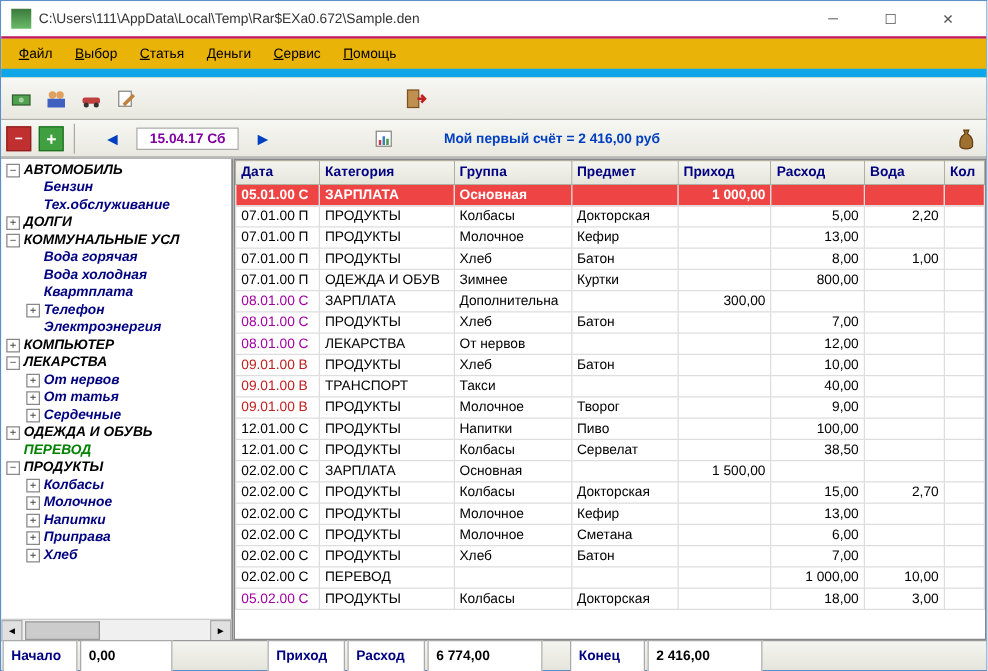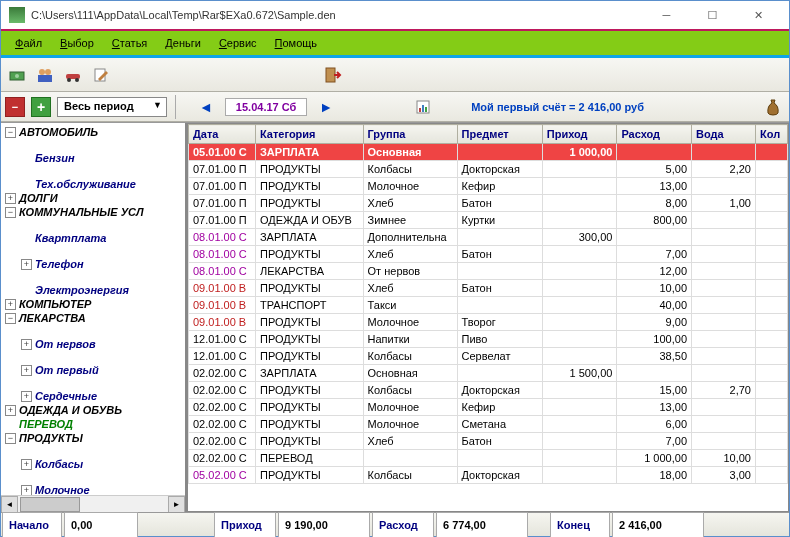--- a/index.html
+++ b/index.html
@@ -3,21 +3,21 @@
 <meta charset="utf-8">
 <style>
 * { box-sizing: border-box; margin: 0; padding: 0; font-family: Tahoma, sans-serif; font-size: 11px; }
 body { background: #f0f0f0; width: 790px; height: 537px; overflow: hidden; }
 .window { border: 1px solid #5a8fcc; background: #fff; height: 537px; display: flex; flex-direction: column; }
 .titlebar { background: #fff; height: 30px; display: flex; align-items: center; padding: 0 8px; border-bottom: 2px solid #be185d; }
 .titlebar .icon { width: 16px; height: 16px; background: linear-gradient(#3a7a3a,#6aba6a); margin-right: 6px; }
 .titlebar .title { flex: 1; color: #333; }
 .titlebar .winbtns { display: flex; gap: 1px; }
 .titlebar .winbtn { width: 45px; height: 24px; display:flex; align-items:center; justify-content:center; color:#555; }
-.menubar { background:#84cc16; padding: 4px 6px; display:flex; gap:2px; border-bottom:3px solid #0ea5e9;text-align:center; }
+.menubar { background:#eab308; padding: 4px 6px; display:flex; gap:2px; border-bottom:7px solid #0ea5e9;text-align:center; }
 .menubar .menuitem { padding: 2px 8px; cursor:default; color:#000; }
 .menubar .menuitem u { text-decoration: underline; }
 .toolbar { background: linear-gradient(#f7f7f3,#e9e8e0); border-bottom:1px solid #b0afa5; padding:3px 4px; display:flex; align-items:center; gap:4px; height:34px; }
 .tbtn { width:24px; height:24px; border:1px solid transparent; display:flex; align-items:center; justify-content:center; }
 .tbtn svg { width:18px; height:18px; }
 .toolbar .spacer { width: 200px; }
 .datebar { background: linear-gradient(#f7f7f3,#e9e8e0); border-bottom:1px solid #b0afa5; padding:2px 4px; display:flex; align-items:center; gap:6px; height:30px; }
 .minus { width:20px; height:20px; background:#c03030; color:#fff; display:flex; align-items:center; justify-content:center; font-weight:bold; border:1px solid #902020; }
 .plus { width:20px; height:20px; background:#40a040; color:#fff; display:flex; align-items:center; justify-content:center; font-weight:bold; border:1px solid #207020; font-size:14px; }
 .period-sel { border:1px solid #888; background:#fff; padding:2px 20px 2px 6px; position:relative; width:110px; height:20px; font-weight:bold; }
@@ -25,21 +25,21 @@
 .arrow { color:#0040c0; font-size:14px; padding:0 6px; cursor:pointer; font-weight:bold; }
 .datebox { border:1px solid #aaa; background:#fff; padding:2px 10px; color:#8000a0; font-weight:bold; }
 .account { color:#0040c0; font-weight:bold; margin-left: 30px;}
 .bag { width:16px; height:18px; margin-left:auto; margin-right:4px; }
 .body { flex:1; display:flex; overflow:hidden; border-top:1px solid #999; }
 .sidebar { width:186px; background:#fff; border-right:2px solid #888; display:flex; flex-direction:column; }
 .tree { flex:1; overflow:auto; padding:2px; }
 .tree-item { white-space:nowrap; padding:1px 2px; display:flex; align-items:center; cursor:default; }
 .tree-item .exp { width:11px; height:11px; border:1px solid #888; display:inline-flex; align-items:center; justify-content:center; font-size:9px; margin-right:3px; color:#444; line-height:1; }
 .tree-item .noexp { width:11px; margin-right:3px; display:inline-block; }
-.tree-item.level1 { padding-left: 18px; margin-top: 12px; }
+.tree-item.level1 { padding-left: 18px; }
 .tree-item .lbl { font-weight:bold; font-style:italic; color:#000080; }
 .tree-item.cat > .lbl { color:#000; }
 .tree-item.green > .lbl { color:#008000; }
 .scrollh { height:17px; background:#f0f0f0; border-top:1px solid #ccc; display:flex; align-items:center; }
 .scrollh .sbtn { width:17px; height:17px; background:#e0e0e0; border:1px solid #aaa; display:flex; align-items:center; justify-content:center; font-size:8px; }
 .scrollh .thumb { flex:0 0 60px; height:15px; background:#ccc; border:1px solid #999; margin:0 2px; }
 .scrollh .track { flex:1; }
 .main { flex:1; display:flex; flex-direction:column; overflow:hidden; background:#fff; }
 .grid { flex:1; overflow:auto; border:1px solid #888; }
 table { border-collapse:collapse; width:100%; }
@@ -110,21 +110,20 @@
         <svg viewBox="0 0 18 18">
           <rect x="2" y="2" width="9" height="14" fill="#c09050" stroke="#805020"></rect>
           <path d="M10 9 L16 9 M13 6 L16 9 L13 12" stroke="#c02020" stroke-width="2" fill="none"></path>
         </svg>
       </div>
   </div>
 
   <div class="datebar">
     <div class="minus">−</div>
     <div class="plus">+</div>
-    <div class="period-sel">Весь период</div>
     <div style="width:10px;border-left:1px solid #aaa;height:24px;margin:0 2px;"></div>
     <div class="arrow">◄</div>
     <div class="datebox">15.04.17 Сб</div>
     <div class="arrow">►</div>
     <div style="flex:0 0 60px"></div>
     <div class="tbtn">
         <svg viewBox="0 0 18 18">
           <rect x="3" y="3" width="12" height="12" fill="#fff" stroke="#888"></rect>
           <rect x="5" y="10" width="2" height="4" fill="#c04040"></rect>
           <rect x="8" y="7" width="2" height="7" fill="#4080c0"></rect>
@@ -155,20 +154,28 @@
           <div class="tree-item cat">
             <span class="exp">+</span>
             <span class="lbl">ДОЛГИ</span>
           </div>
           <div class="tree-item cat">
             <span class="exp">−</span>
             <span class="lbl">КОММУНАЛЬНЫЕ УСЛ</span>
           </div>
           <div class="tree-item level1">
             <span class="noexp"></span>
+            <span class="lbl">Вода горячая</span>
+          </div>
+          <div class="tree-item level1">
+            <span class="noexp"></span>
+            <span class="lbl">Вода холодная</span>
+          </div>
+          <div class="tree-item level1">
+            <span class="noexp"></span>
             <span class="lbl">Квартплата</span>
           </div>
           <div class="tree-item level1">
             <span class="exp">+</span>
             <span class="lbl">Телефон</span>
           </div>
           <div class="tree-item level1">
             <span class="noexp"></span>
             <span class="lbl">Электроэнергия</span>
           </div>
@@ -179,21 +186,21 @@
           <div class="tree-item cat">
             <span class="exp">−</span>
             <span class="lbl">ЛЕКАРСТВА</span>
           </div>
           <div class="tree-item level1">
             <span class="exp">+</span>
             <span class="lbl">От нервов</span>
           </div>
           <div class="tree-item level1">
             <span class="exp">+</span>
-            <span class="lbl">От первый</span>
+            <span class="lbl">От татья</span>
           </div>
           <div class="tree-item level1">
             <span class="exp">+</span>
             <span class="lbl">Сердечные</span>
           </div>
           <div class="tree-item cat">
             <span class="exp">+</span>
             <span class="lbl">ОДЕЖДА И ОБУВЬ</span>
           </div>
           <div class="tree-item cat green">
@@ -458,23 +465,20 @@
     <div class="stat-cell" style="width:60px">
         <span class="stat-lbl">Начало</span>
       </div>
     <div class="stat-cell">
         <span class="stat-val">0,00</span>
       </div>
     <div style="width:74px"></div>
     <div class="stat-cell" style="width:62px">
         <span class="stat-lbl">Приход</span>
       </div>
-    <div class="stat-cell" style="width:92px">
-        <span class="stat-val">9 190,00</span>
-      </div>
     <div class="stat-cell" style="width:62px">
         <span class="stat-lbl">Расход</span>
       </div>
     <div class="stat-cell" style="width:92px">
         <span class="stat-val">6 774,00</span>
       </div>
     <div style="width:20px"></div>
     <div class="stat-cell" style="width:60px">
         <span class="stat-lbl">Конец</span>
       </div>

